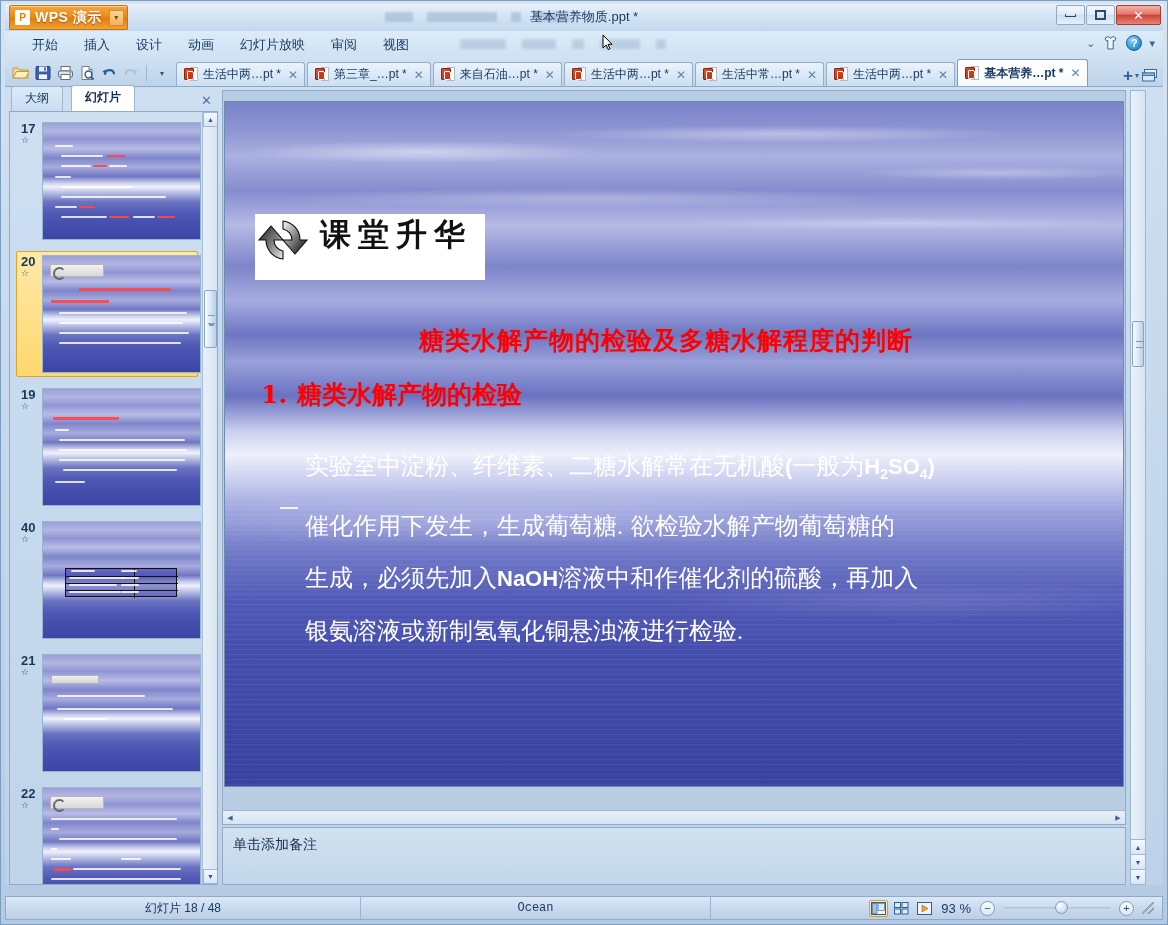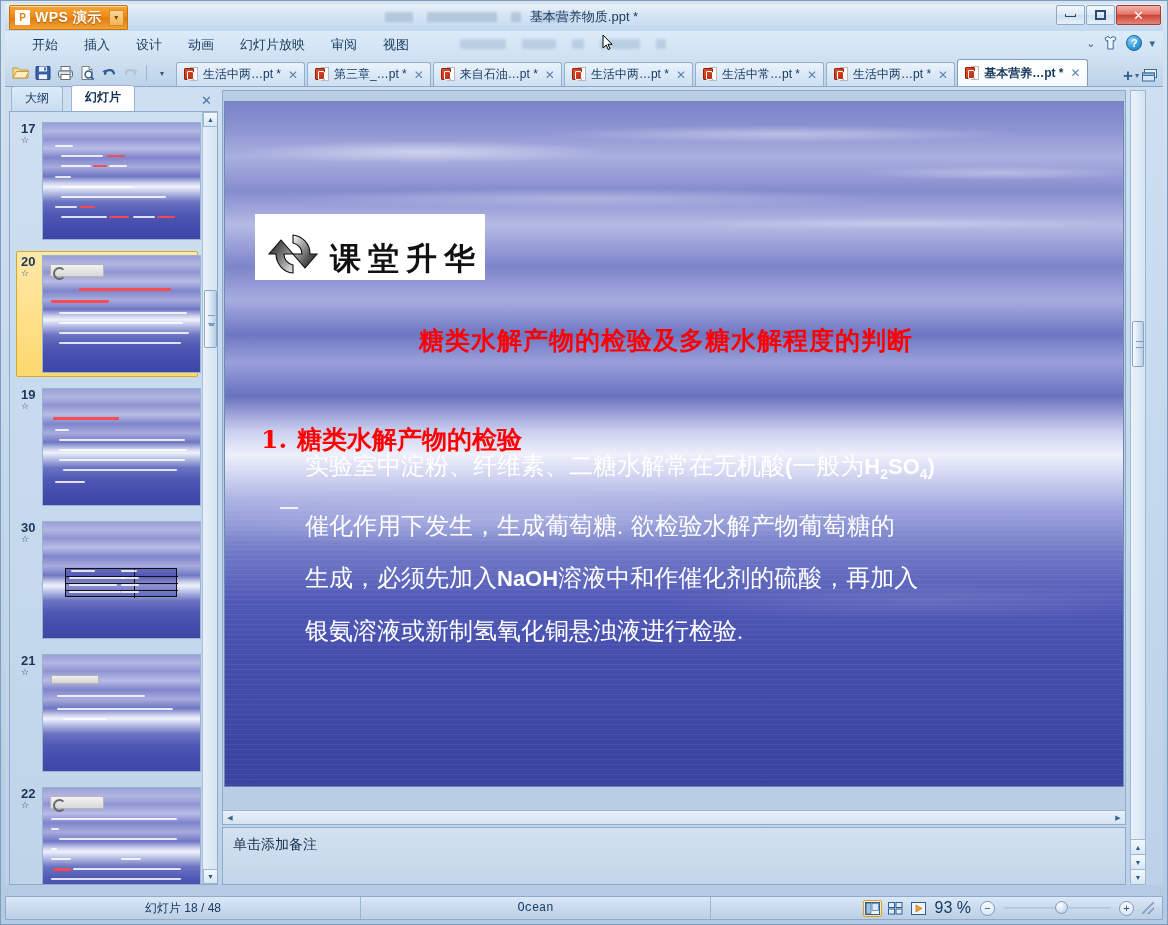--- a/index.html
+++ b/index.html
@@ -379,41 +379,40 @@
       radial-gradient(ellipse 520px 40px at 30% 22%, rgba(255,255,255,.20), transparent 70%),
       radial-gradient(ellipse 380px 26px at 78% 46%, rgba(255,255,255,.12), transparent 72%);
     pointer-events: none;
   }
   .slide-inner { position: absolute; inset: 0; z-index: 3; }
 
   .ks-logo {
     position: absolute; left: 30px; top: 112px;
     width: 230px; height: 66px;
     background: #ffffff;
-    display: flex; align-items: flex-end;
-    padding-left: 10px;
+    display: flex; align-items: flex-start;
   }
   .ks-sym { width: 56px; height: 52px; flex: none; }
   .ks-text {
     font-family: "DejaVu Serif", "Liberation Serif", serif;
     font-size: 31px; font-weight: bold; color: #111;
     letter-spacing: 7px; margin-left: 9px;
   }
 
   .slide-title {
     position: absolute; left: 0; right: 16px; top: 222px;
     text-align: center;
     font-family: "DejaVu Serif", "Liberation Serif", serif;
     font-size: 25px; font-weight: bold; color: #ff0000;
     letter-spacing: 1px;
   }
   .slide-h2 {
     position: absolute; left: 36px; top: 276px;
     font-family: "DejaVu Serif", "Liberation Serif", serif;
-    font-size: 25px; font-weight: bold; color: #ff0000; margin-top: 45px;
+    font-size: 25px; font-weight: bold; color: #ff0000;
   }
   .slide-h2 .num { margin-right: 10px; }
   .slide-body {
     position: absolute; left: 80px; right: 28px; top: 338px;
     font-family: "DejaVu Serif", "Liberation Serif", serif;
     font-size: 24px; color: #ffffff;
     line-height: 52px;
   }
   .slide-body p { white-space: nowrap; }
   .slide-body b { font-family: "Liberation Sans", sans-serif; font-weight: bold; font-size: 22px;}
@@ -492,21 +491,21 @@
   .view-btn {
     width: 19px; height: 17px;
     display: flex; align-items: center; justify-content: center;
     border: 1px solid transparent; border-radius: 2px;
     position: relative;
   }
   .view-btn.active {
     border-color: #d79f2c;
     background: linear-gradient(180deg,#fdf1cf,#fbe19a);
   }
-  .zoom-pct { font-size: 16px; color: #173a62; margin: 0 5px 0 3px; }
+  .zoom-pct { font-size: 13px; color: #173a62; margin: 0 5px 0 3px; }
   .zoom-circ {
     width: 15px; height: 15px; border-radius: 50%;
     border: 1px solid #7d9bbb;
     background: linear-gradient(180deg,#f6fafd,#dce8f5);
     display: flex; align-items: center; justify-content: center;
     font-size: 11px; color: #2a4f79; line-height: 1;
   }
   .zoom-track {
     width: 108px; height: 3px; margin: 0 4px;
     background: linear-gradient(180deg,#a9c0d8,#cfdeee);
@@ -768,21 +767,21 @@
               <i class="tline" style="left:16px;top:50px;width:126px"></i>
               <i class="tline" style="left:16px;top:60px;width:128px"></i>
               <i class="tline" style="left:16px;top:70px;width:126px"></i>
               <i class="tline" style="left:20px;top:80px;width:114px"></i>
               <i class="tline" style="left:12px;top:92px;width:30px"></i>
             </div>
           </div>
 
           <div class="thumb-row">
             <div class="thumb-num">
-              <span>30</span>
+              <span>40</span>
               <span class="thumb-badge">☆</span>
             </div>
             <div class="thumb-img">
               <div class="ttable">
                 <i style="left:0;top:7px;width:112px;height:1px"></i>
                 <i style="left:0;top:14px;width:112px;height:1px"></i>
                 <i style="left:0;top:21px;width:112px;height:1px"></i>
                 <i style="left:68px;top:0;width:1px;height:29px"></i>
               </div>
               <i class="tline" style="left:28px;top:48px;width:24px;height:2px"></i>

